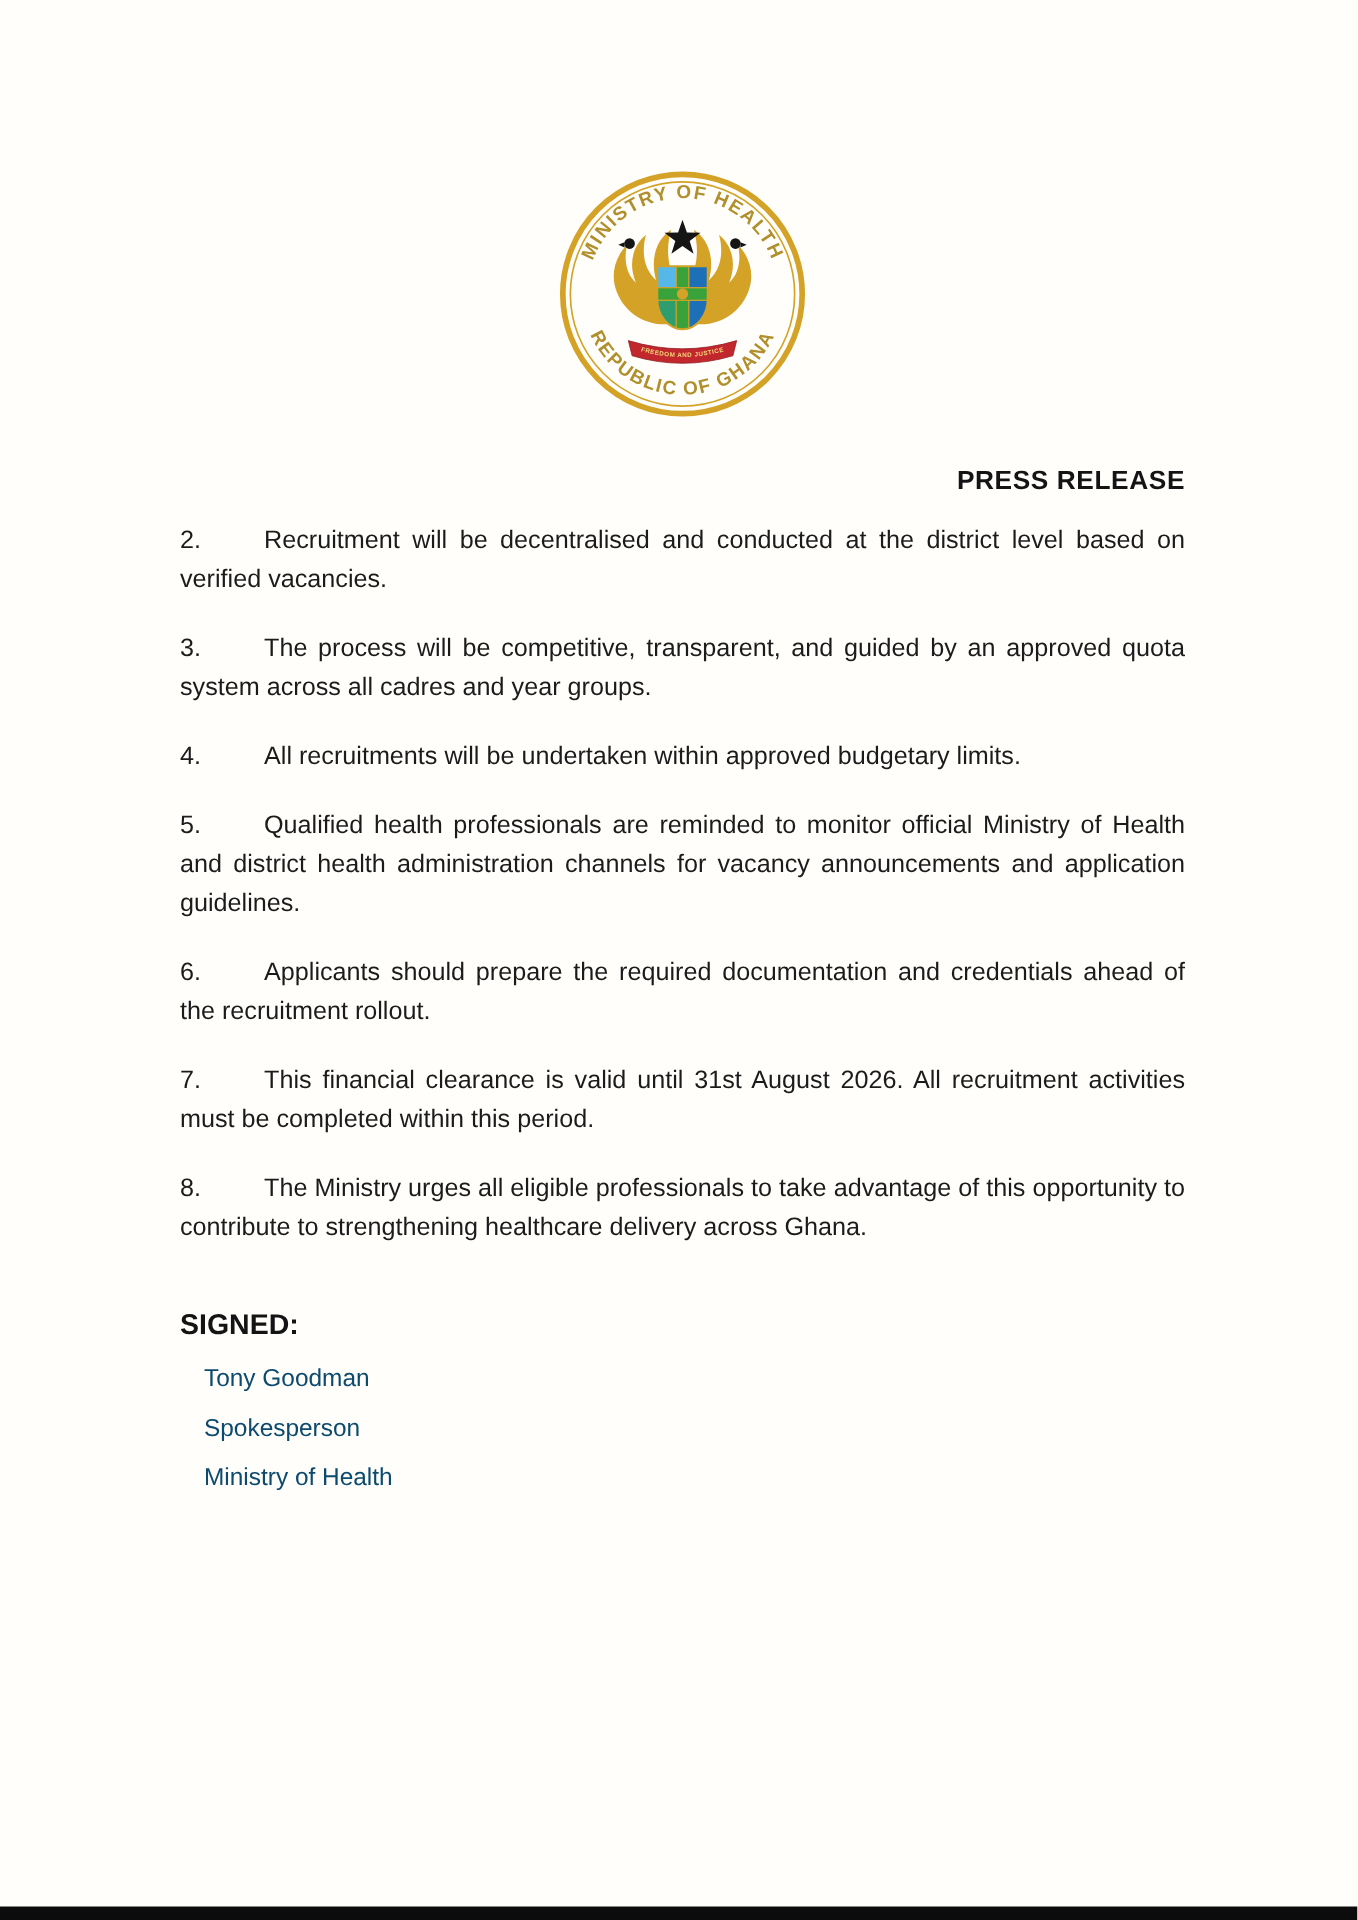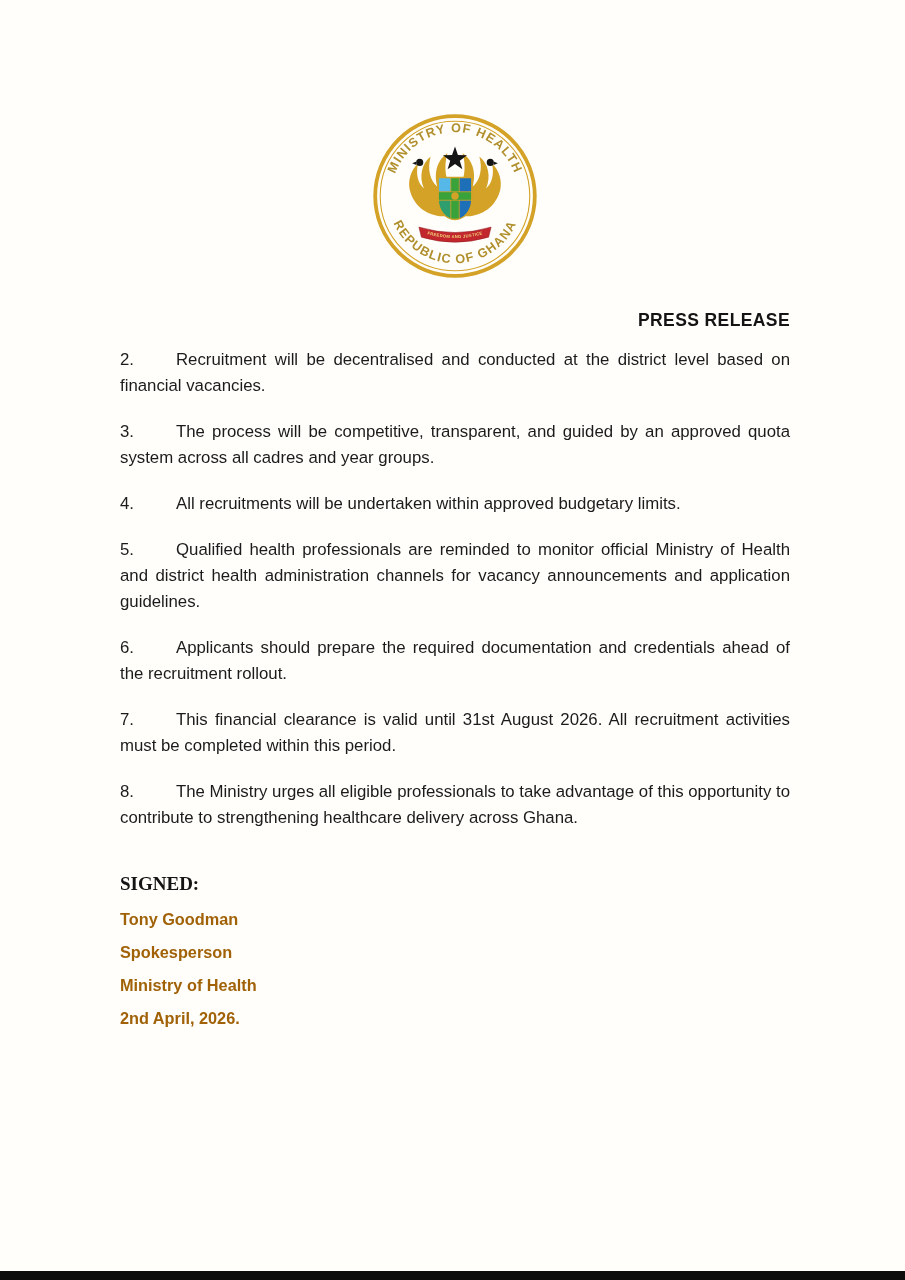--- a/index.html
+++ b/index.html
@@ -23,22 +23,22 @@
   }
   .heading{
     font-weight:bold;font-size:16.8px;line-height:26px;text-align:justify;
     margin:0 0 20px 0;color:#141414;
   }
   p.para{
     font-size:16.8px;line-height:26px;text-align:justify;margin:0 0 20px 0;
   }
   .num{display:inline-block;width:56px;}
   .signature{margin-top:42px;}
-  .sig-label{font-size:19px;font-weight:bold;margin:0 0 15px 0;color:#141414;font-family:Liberation Serif, serif;}
-  .sig-line{font-size:16.3px;font-weight:bold;margin:0 0 14px 0;color:#a16207;}
+  .sig-label{font-size:19px;font-weight:bold;margin:0 0 15px 0;color:#141414;}
+  .sig-line{font-size:16.3px;font-weight:normal;margin:0 0 14px 16px;color:#0c4a6e;}
   .bottom-bar{
     position:absolute;left:0;bottom:0;width:100%;height:9px;background:var(--edge);
   }
 </style>
 </head>
 <body>
 
 <div class="page">
 
   <div class="logo-wrap">
@@ -99,21 +99,21 @@
         </text>
       </g>
     </svg>
   </div>
 
   <div class="title">PRESS RELEASE</div>
 
 
 
   <p class="para">
-    <span class="num">2.</span><span>Recruitment will be decentralised and conducted at the district level based on financial vacancies.</span>
+    <span class="num">2.</span><span>Recruitment will be decentralised and conducted at the district level based on verified vacancies.</span>
   </p>
 
   <p class="para">
     <span class="num">3.</span><span>The process will be competitive, transparent, and guided by an approved quota system across all cadres and year groups.</span>
   </p>
 
   <p class="para">
     <span class="num">4.</span><span>All recruitments will be undertaken within approved budgetary limits.</span>
   </p>
 
@@ -131,18 +131,17 @@
 
   <p class="para">
     <span class="num">8.</span><span>The Ministry urges all eligible professionals to take advantage of this opportunity to contribute to strengthening healthcare delivery across Ghana.</span>
   </p>
 
   <div class="signature">
     <div class="sig-label">SIGNED:</div>
     <div class="sig-line">Tony Goodman</div>
     <div class="sig-line">Spokesperson</div>
     <div class="sig-line">Ministry of Health</div>
-    <div class="sig-line">2nd April, 2026.</div>
   </div>
 
 </div>
 
 <div class="bottom-bar"></div>
 
 </body></html>

